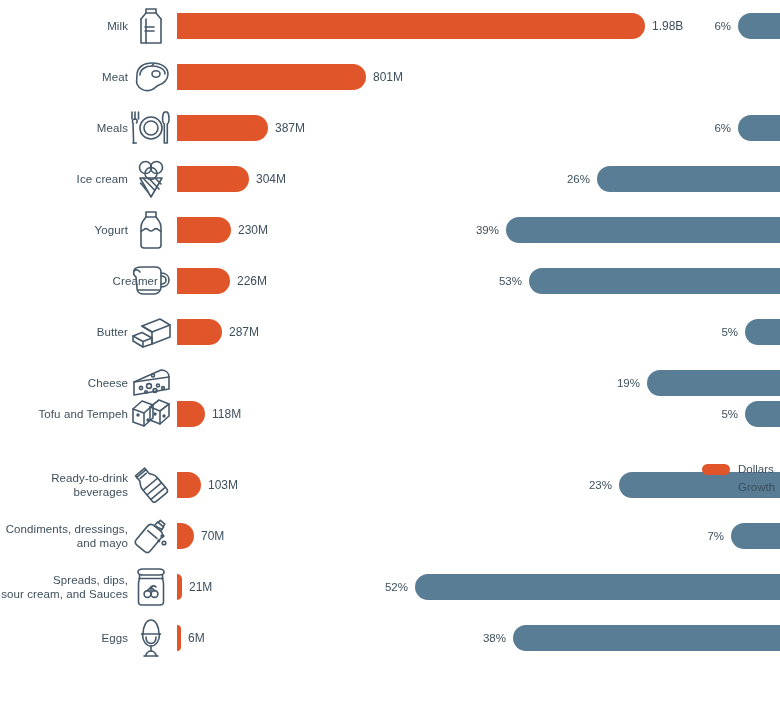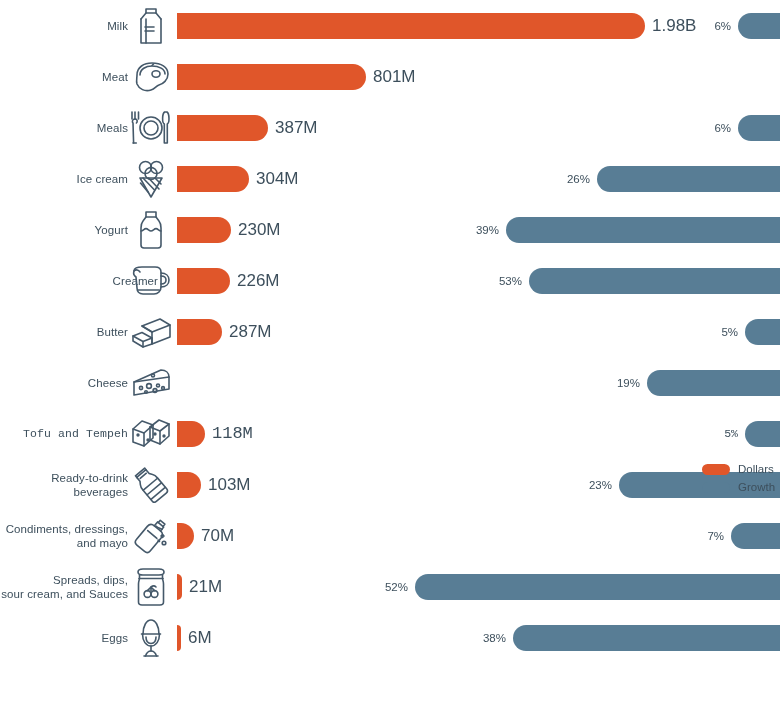--- a/index.html
+++ b/index.html
@@ -65,21 +65,21 @@
     display: flex;
     align-items: center;
   }
   .bar-dollars {
     height: 26px;
     background: #e0562a;
     border-top-right-radius: 13px;
     border-bottom-right-radius: 13px;
   }
   .val-dollars {
-    font-size: 17px;
+    font-size: 12px;
     color: #3d4f5c;
     margin-left: 7px;
     white-space: nowrap;
   }
   
   .bar-right-track {
     position: absolute;
     right: 0;
     top: 0;
     height: 51px;
@@ -282,21 +282,21 @@
             <circle cx="24" cy="23.5" r="1.9"></circle>
             <circle cx="32" cy="21" r="1.4"></circle>
             <circle cx="22" cy="8.5" r="1.5"></circle>
           </svg>
         </div>
         <div class="bar-right-track">
           <span class="val-growth">19%</span>
           <div class="bar-growth" style="width: 133px; background: rgb(88, 125, 149);"></div>
         </div>
       </div>
-      <div class="row" style="top: 408px; font-family: Liberation Mono, monospace;">
+      <div class="row" style="top: 388px;">
         <div class="cat-label">Tofu and Tempeh</div>
         <div class="icon-wrap">
           <svg width="42" height="34" viewBox="0 0 42 34" fill="none" stroke="#45596a" stroke-width="1.6" stroke-linejoin="round" stroke-linecap="round">
             <path d="M3 12 L12 4 L23 8 L23 21 L14 29 L3 25 Z"></path>
             <path d="M3 12 L14 16 L14 29"></path>
             <path d="M14 16 L23 8"></path>
             <path d="M20 10 L29 3 L39 7 L39 19 L30 27 L20 23 Z"></path>
             <path d="M20 10 L30 14 L30 27"></path>
             <path d="M30 14 L39 7"></path>
             <circle cx="8" cy="18" r="0.9"></circle>

